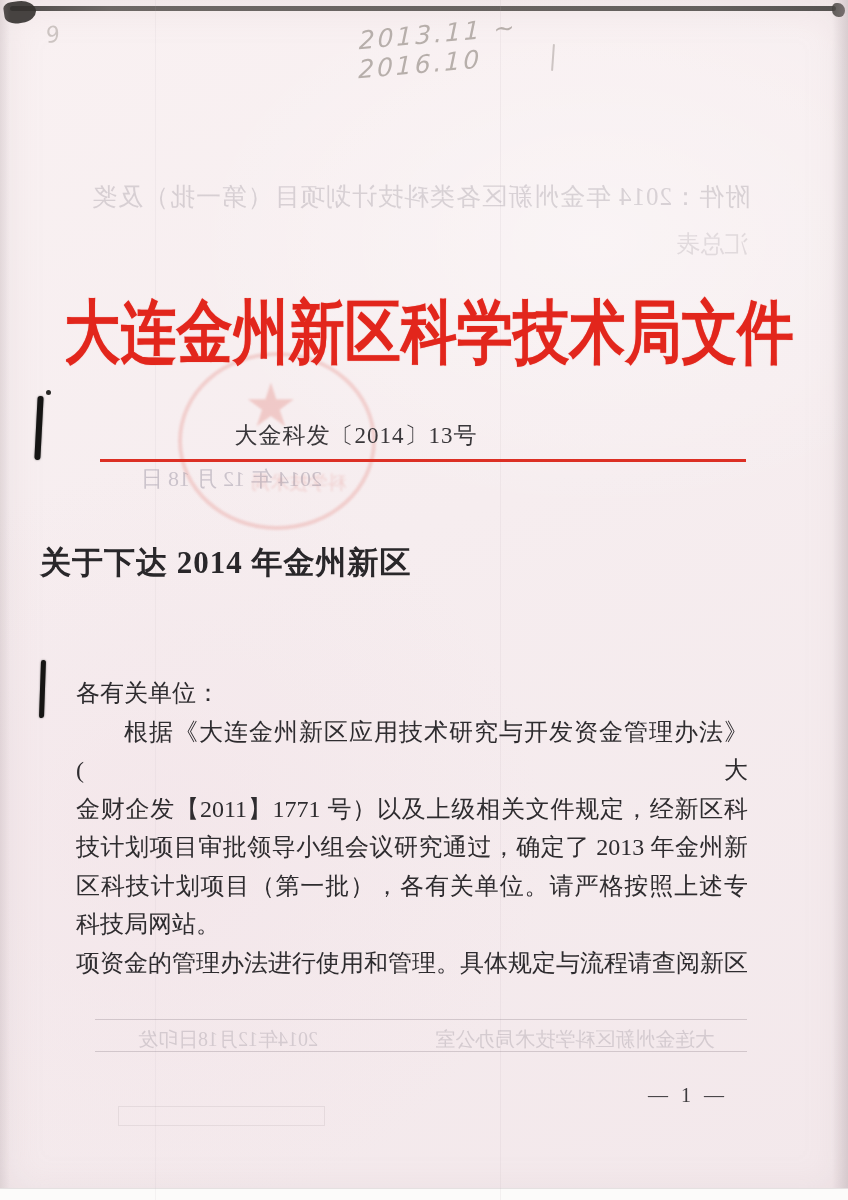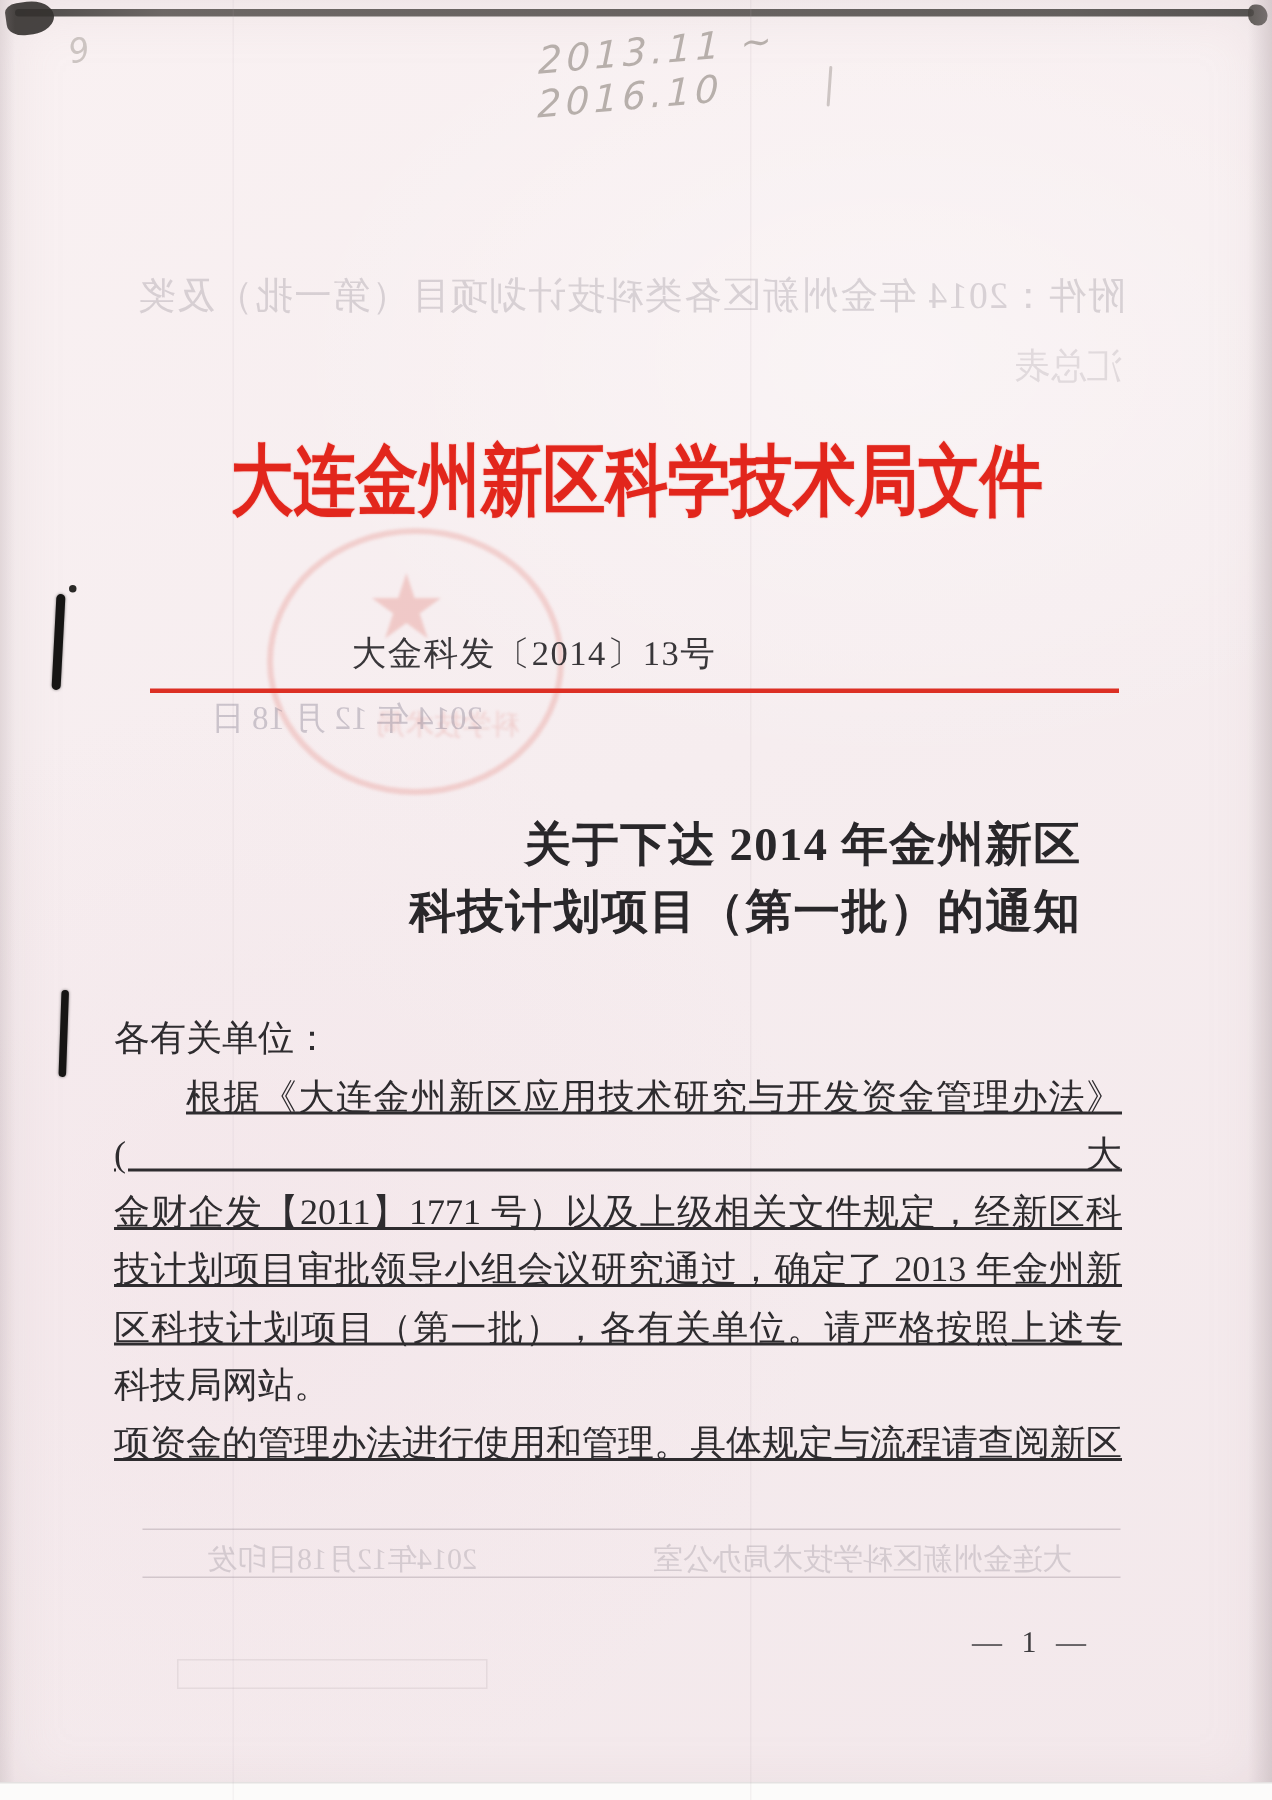--- a/index.html
+++ b/index.html
@@ -68,32 +68,32 @@
   .seal{left:178px;top:352px;width:198px;height:178px;filter:blur(1px);opacity:.6;}
   .seal-circle{position:absolute;left:0;top:0;right:0;bottom:0;
     border:4px solid rgba(226,122,112,.45);border-radius:50%;}
   .seal-star{position:absolute;left:66px;top:18px;font-size:60px;
     color:rgba(226,118,108,.50);font-family:"DejaVu Sans",sans-serif;}
   .seal-text{position:absolute;left:28px;top:118px;width:140px;font-size:19px;
     color:rgba(222,116,108,.42);white-space:nowrap;}
 
   
   .masthead{left:0;top:288px;width:848px;text-align:center;color:var(--masthead-red,#e2261c);
-    font-weight:bold;font-size:49px;white-space:nowrap;}
+    font-weight:bold;font-size:66px;white-space:nowrap;}
   .masthead-inner{display:inline-block;transform:scale(.85,1.05);letter-spacing:0px;
     text-shadow:0 0 1px rgba(226,38,28,.6);}
   .doc-number{left:0;top:420px;width:712px;text-align:center;font-size:23px;
     color:#39373a;letter-spacing:1px;}
   .red-rule{left:100px;top:459px;width:646px;height:3px;background:var(--divider-red,#dc2f24);}
-  .notice-title{left:0;top:540px;width:721px;text-align:right;font-weight:bold;
-    font-size:31px;line-height:45px;color:#29272a;letter-spacing:1px;}
+  .notice-title{left:0;top:540px;width:721px;text-align:left;font-weight:bold;
+    font-size:31px;line-height:45px;color:#29272a;letter-spacing:1px;padding-left:40px;}
   .body-block{left:76px;top:674px;width:672px;font-size:24px;line-height:38.5px;
     color:var(--ink,#2e2c2f);}
   .doc-line{white-space:normal;}
-  .fill{text-align:justify;text-align-last:justify;text-decoration:underline;}
+  .fill{text-align:justify;text-align-last:justify;}
   .indent{text-indent:2em;}
   .page-number{left:648px;top:1084px;font-size:20px;color:#3d3b3e;letter-spacing:4px;
     white-space:nowrap;}
 </style>
 </head>
 <body>
 
 <div class="page">
 
   <div class="abs scan-top-line"></div>
@@ -124,21 +124,20 @@
 
   <div class="abs masthead">
     <span class="masthead-inner">大连金州新区科学技术局文件</span>
   </div>
 
   <div class="abs doc-number">大金科发〔2014〕13号</div>
   <div class="abs red-rule"></div>
 
   <div class="abs notice-title">
     <div>关于下达 2014 年金州新区</div>
-    <div>科技计划项目（第一批）的通知</div>
   </div>
 
   <div class="abs body-block">
     <div class="doc-line">各有关单位：</div>
     <div class="doc-line fill indent">根据《大连金州新区应用技术研究与开发资金管理办法》(大</div>
     <div class="doc-line fill">金财企发【2011】1771 号）以及上级相关文件规定，经新区科</div>
     <div class="doc-line fill">技计划项目审批领导小组会议研究通过，确定了 2013 年金州新</div>
     <div class="doc-line fill">区科技计划项目（第一批），各有关单位。请严格按照上述专</div>
     <div class="doc-line">科技局网站。</div>
     <div class="doc-line fill">项资金的管理办法进行使用和管理。具体规定与流程请查阅新区</div>

